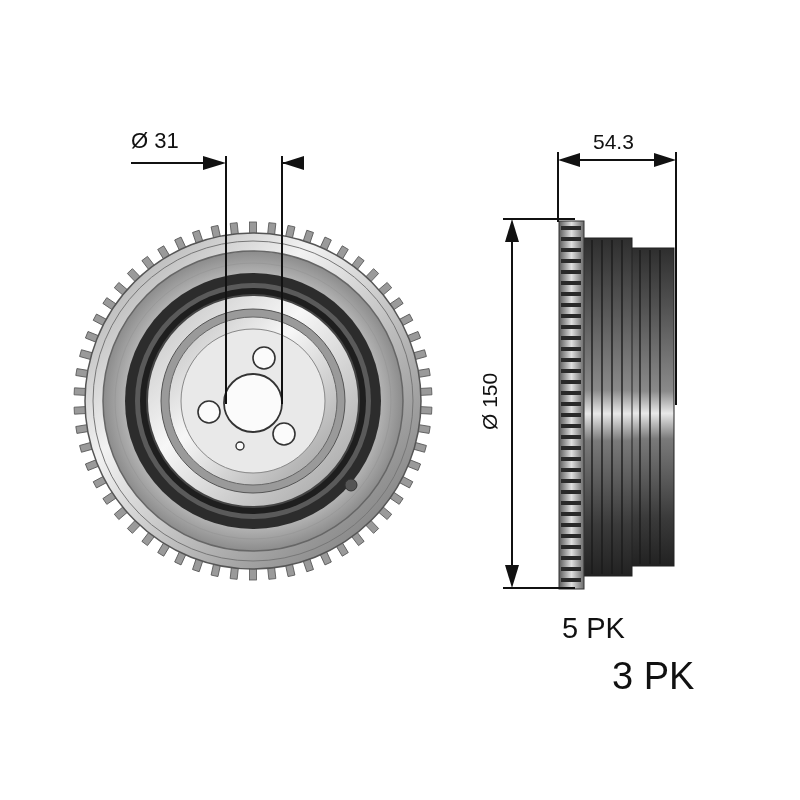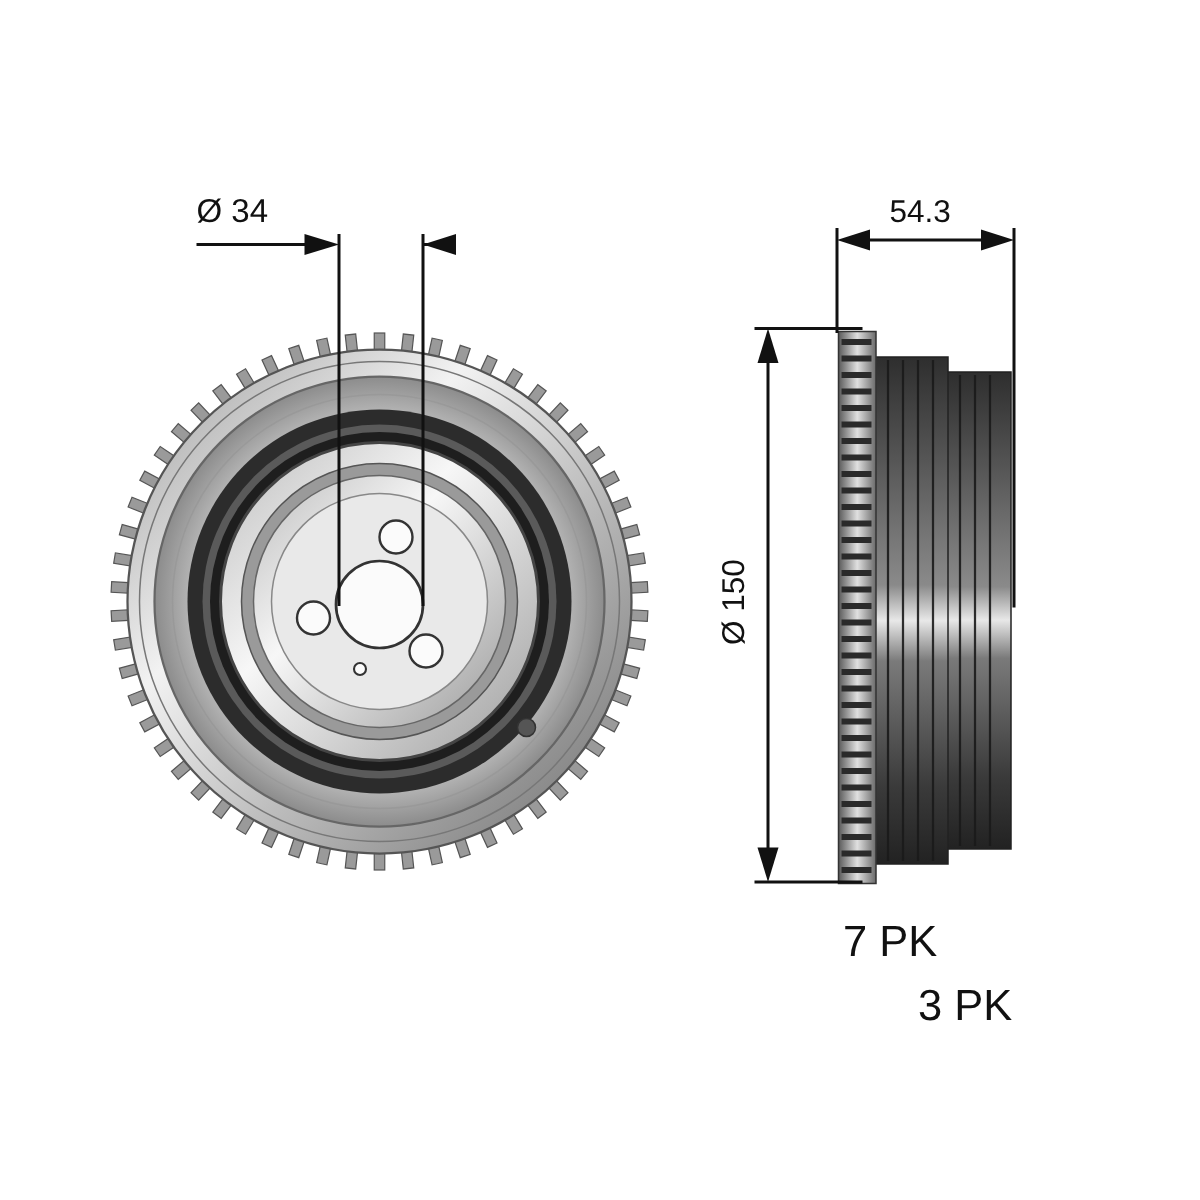--- a/index.html
+++ b/index.html
@@ -4,21 +4,21 @@
 <style>
   html, body { margin: 0; padding: 0; background: #ffffff; }
   body { width: 800px; height: 800px; position: relative; overflow: hidden;
          font-family: "Liberation Sans", "DejaVu Sans", sans-serif; }
   #drawing { position: absolute; left: 0; top: 0; width: 800px; height: 800px; }
   .lbl { position: absolute; color: #111; font-family: "Liberation Sans", "DejaVu Sans", sans-serif; white-space: nowrap; }
   .lbl-d23 { left: 131px; top: 128px; font-size: 22px; }
   .lbl-w445 { left: 593px; top: 130px; font-size: 21px; }
   .lbl-d150 { left: 478px; top: 430px; font-size: 21px; transform: rotate(-90deg); transform-origin: left top; }
   .lbl-pk4 { left: 562px; top: 612px; font-size: 29px; }
-  .lbl-pk3 { left: 612px; top: 655px; font-size: 29px; }
+  .lbl-pk3 { left: 612px; top: 655px; font-size: 38px; }
 </style>
 </head>
 <body>
 
 <svg id="drawing" viewBox="0 0 800 800" xmlns="http://www.w3.org/2000/svg">
   <defs>
     <radialGradient id="ringGrad" cx="50%" cy="50%" r="50%">
       <stop offset="0%" stop-color="#f4f4f4"></stop>
       <stop offset="70%" stop-color="#d8d8d8"></stop>
       <stop offset="100%" stop-color="#8c8c8c"></stop>
@@ -208,17 +208,17 @@
 
   <g stroke="#111" stroke-width="2" fill="#111">
     <line x1="503" y1="219" x2="575" y2="219"></line>
     <line x1="503" y1="588" x2="575" y2="588"></line>
     <line x1="512" y1="240" x2="512" y2="567"></line>
     <polygon points="512,219 505,242 519,242" stroke="none"></polygon>
     <polygon points="512,588 505,565 519,565" stroke="none"></polygon>
   </g>
 </svg>
 
-<div class="lbl lbl-d23">Ø 34</div>
+<div class="lbl lbl-d23">Ø 31</div>
 <div class="lbl lbl-w445">54.3</div>
 <div class="lbl lbl-d150">Ø 150</div>
-<div class="lbl lbl-pk4">7 PK</div>
+<div class="lbl lbl-pk4">5 PK</div>
 <div class="lbl lbl-pk3">3 PK</div>
 
 </body></html>

